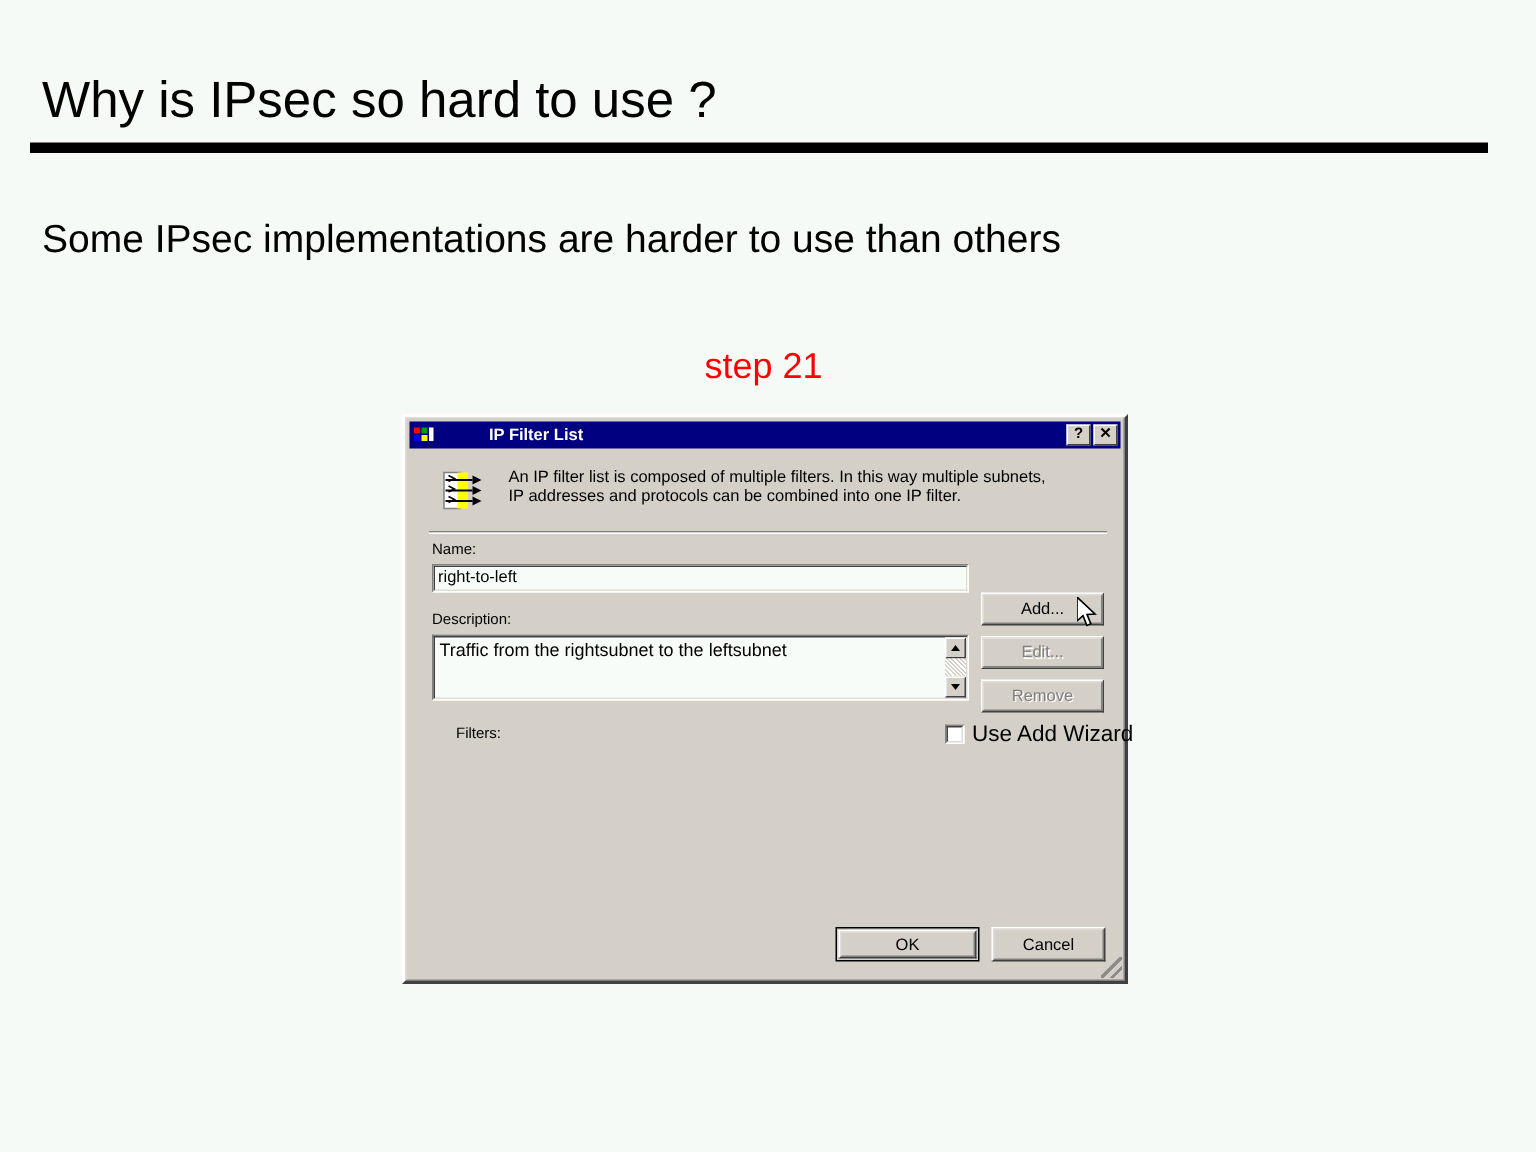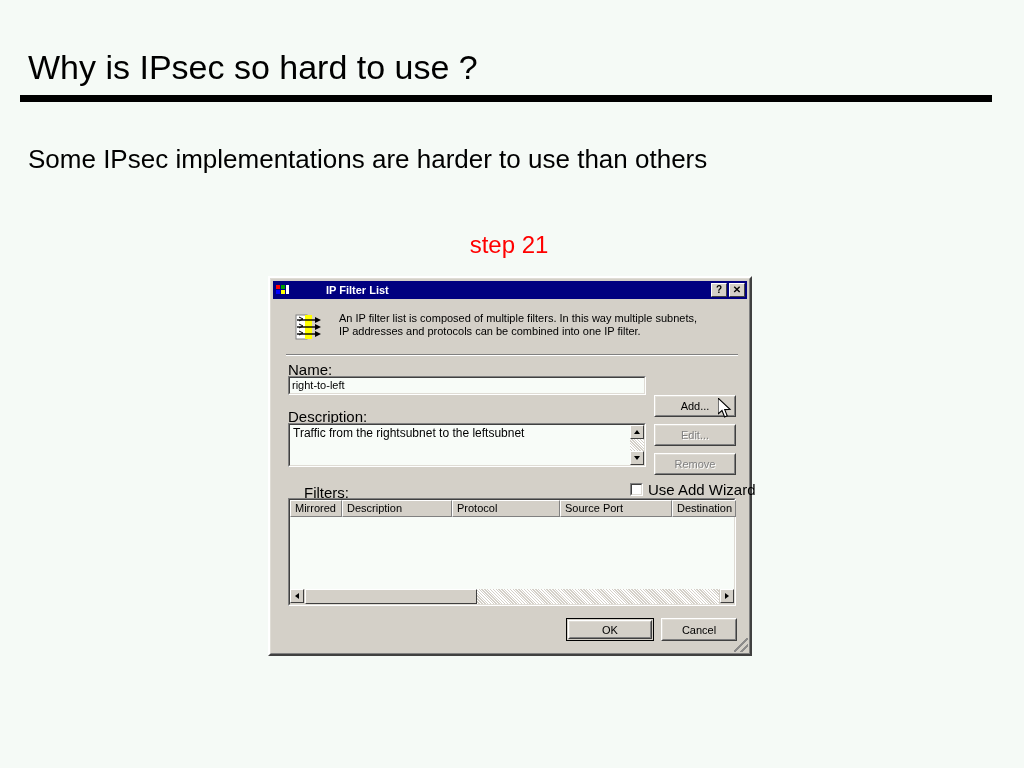--- a/index.html
+++ b/index.html
@@ -166,21 +166,21 @@
     top: 76px;
     width: 452px;
     height: 2px;
     border-top: 1px solid #808080;
     border-bottom: 1px solid #ffffff;
     box-sizing: border-box;
   }
 
   .lbl {
     position: absolute;
-    font-size: 15px;
+    font-size: 10px;
     color: #000000;
     white-space: nowrap;
   }
   .lbl-name  { left: 18px; top: 83px; }
   .lbl-desc  { left: 18px; top: 130px; }
   .lbl-filt  { left: 34px; top: 206px; }
 
   .sunken {
     border-top: 1px solid #808080;
     border-left: 1px solid #808080;
@@ -407,21 +407,21 @@
     background: #d4d0c8;
     border-top: 1px solid #ffffff;
     border-left: 1px solid #ffffff;
     border-right: 1px solid #404040;
     border-bottom: 1px solid #404040;
     box-sizing: border-box;
   }
 
   
   .btn-ok {
-    left: 296px; top: 340px; width: 88px; height: 23px;
+    left: 287px; top: 340px; width: 96px; height: 23px;
     border: 1px solid #000000;
   }
   .btn-ok .ok-face {
     position: absolute;
     left: 1px; top: 1px; right: 1px; bottom: 1px;
     background: #d4d0c8;
     border-top: 1px solid #ffffff;
     border-left: 1px solid #ffffff;
     border-right: 1px solid #404040;
     border-bottom: 1px solid #404040;
@@ -559,44 +559,20 @@
 
   <span class="lbl lbl-filt">Filters:</span>
 
   <div class="wizard-wrap">
     <span class="checkbox">
       <span class="cb-in"></span>
     </span>
     <span class="wizard-label">Use Add Wizard</span>
   </div>
 
-  <div class="listview sunken">
-    <div class="sunken-inner"></div>
-
-    <div class="lv-header">
-      <div class="lv-col" style="width:52px;">Mirrored</div>
-      <div class="lv-col" style="width:110px;">Description</div>
-      <div class="lv-col" style="width:108px;">Protocol</div>
-      <div class="lv-col" style="width:112px;">Source Port</div>
-      <div class="lv-col" style="width:64px;">Destination</div>
-    </div>
-
-    <div class="lv-body"></div>
-
-    <div class="lv-hscroll">
-      <div class="arrow-btn" style="left:0;top:0;">
-        <span class="tri tri-left"></span>
-      </div>
-      <div class="hscroll-track"></div>
-      <div class="hscroll-thumb"></div>
-      <div class="arrow-btn" style="right:0;top:0;">
-        <span class="tri tri-right"></span>
-      </div>
-    </div>
-  </div>
 
   <button class="btn btn-ok">
     <span class="ok-face">
       <span class="ok-face2">OK</span>
     </span>
   </button>
   <button class="btn btn-cancel">
     <span class="inner">Cancel</span>
   </button>
 

